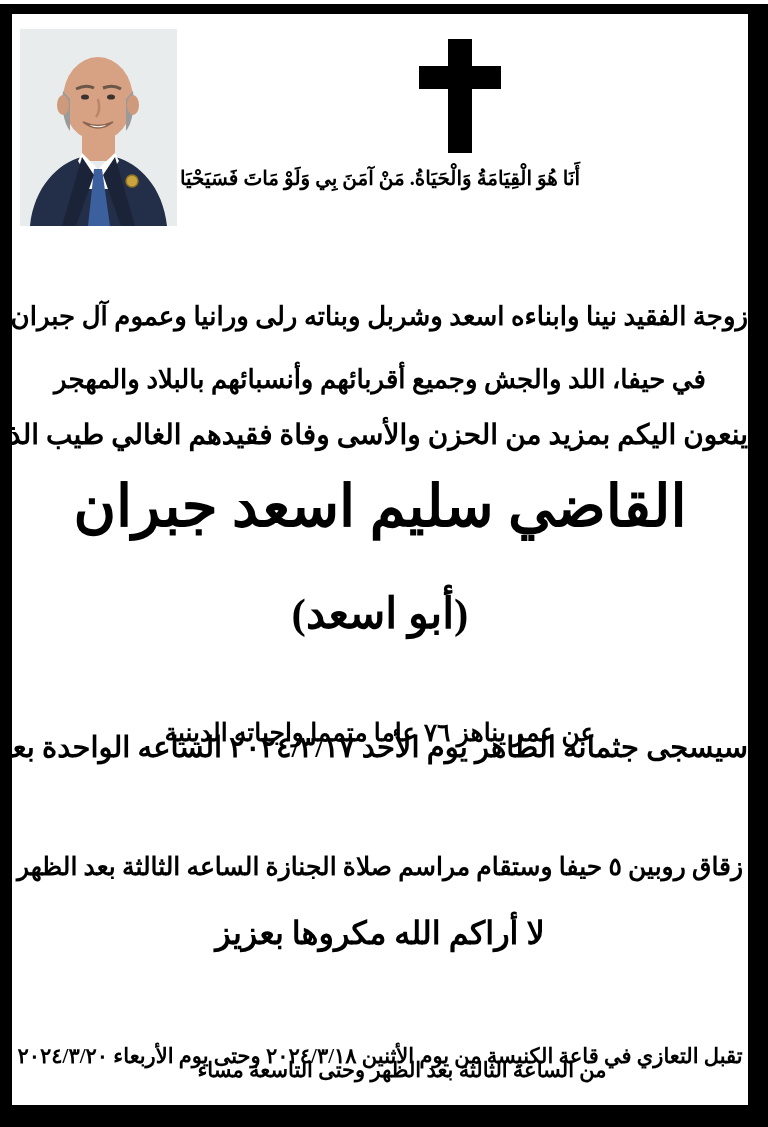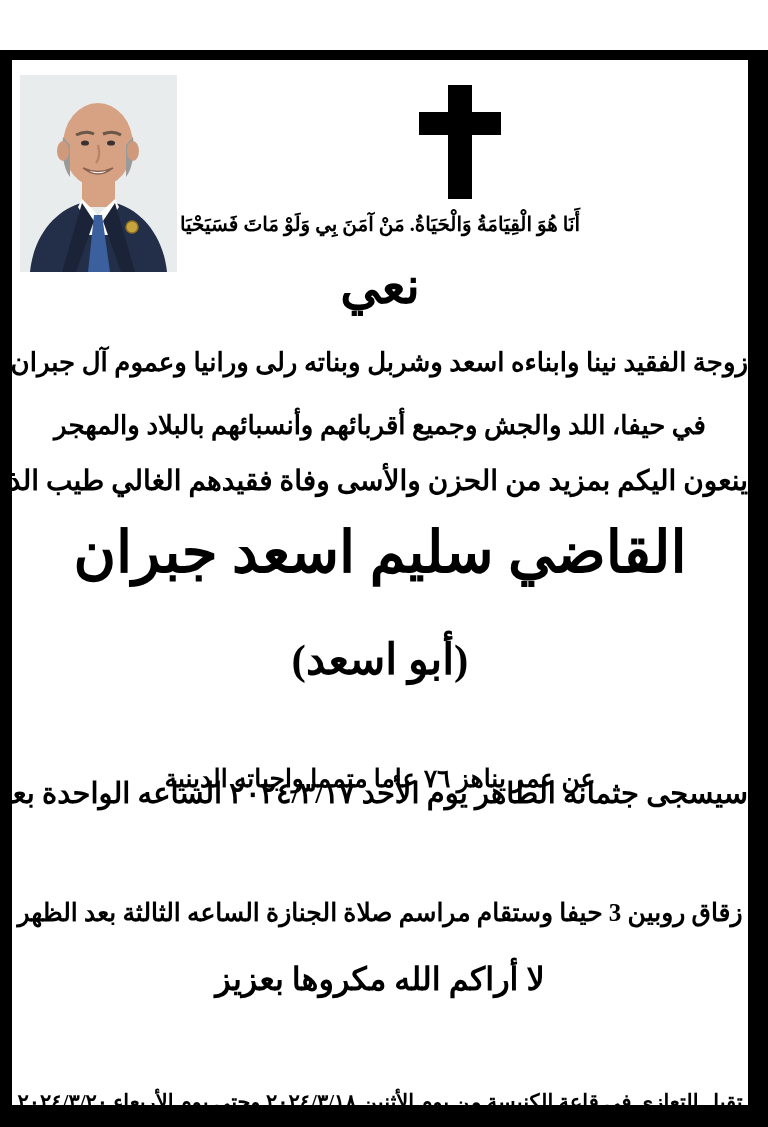--- a/index.html
+++ b/index.html
@@ -7,21 +7,20 @@
     position:relative;
     width:768px;height:1127px;
     background:#ffffff;
     overflow:hidden;
     font-family:"Liberation Serif","DejaVu Serif",serif;
     color:#000;
   }
   .frame{
     position:absolute;left:0;top:4px;right:0;bottom:0;
     background:#000000;
-    margin-top:46px;
   }
   .sheet{
     position:absolute;
     left:12px;top:10px;right:20px;bottom:22px;
     background:#ffffff;
   }
   
   .photo{
     position:absolute;left:8px;top:15px;
     width:157px;height:197px;
@@ -116,39 +115,38 @@
 
       <div class="header">
         <div class="cross">
           <div class="v"></div>
           <div class="h"></div>
         </div>
       </div>
 
       <div class="line scripture" dir="rtl">أَنَا هُوَ الْقِيَامَةُ  وَالْحَيَاةُ. مَنْ آمَنَ بِي وَلَوْ مَاتَ فَسَيَحْيَا</div>
 
-      <div class="line naei" dir="rtl">نعي</div>
 
       <div class="line fam1">زوجة الفقيد نينا وابناءه اسعد وشربل وبناته رلى ورانيا وعموم آل جبران وآل حنحن</div>
 
       <div class="line fam2">في حيفا، اللد والجش وجميع أقربائهم وأنسبائهم بالبلاد والمهجر</div>
 
       <div class="line ann">ينعون اليكم بمزيد من الحزن والأسى وفاة  فقيدهم الغالي طيب الذكر المرحوم</div>
 
       <div class="line kunya">(أبو اسعد)</div>
 
       <div class="line name">القاضي سليم اسعد جبران</div>
 
 
       <div class="line age">عن عمر يناهز ٧٦ عاما متمما واجباته الدينية</div>
 
       <div class="line funeral">سيسجى جثمانه الطاهر يوم الأحد ٢٠٢٤/٣/١٧ الساعه الواحدة بعد الظهر</div>
 
 
-      <div class="line addr">زقاق روبين 3 حيفا وستقام مراسم صلاة الجنازة الساعه الثالثة بعد الظهر</div>
+      <div class="line addr">زقاق روبين ٥ حيفا وستقام مراسم صلاة الجنازة الساعه الثالثة بعد الظهر</div>
 
       <div class="line condo">لا أراكم  الله مكروها بعزيز</div>
 
       <div class="line visit1">تقبل التعازي في قاعة الكنيسة من يوم الأثنين ٢٠٢٤/٣/١٨ وحتى يوم  الأربعاء ٢٠٢٤/٣/٢٠</div>
 
       <div class="line visit2">من الساعة الثالثة بعد الظهر وحتى التاسعة مساء</div>
 
     </div>
   </div>
 </div>

